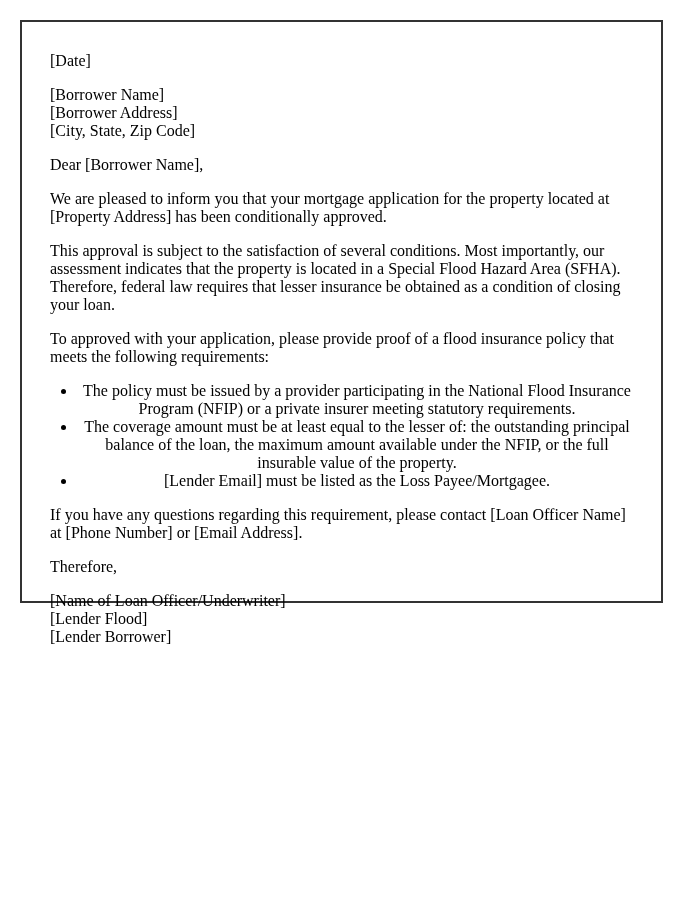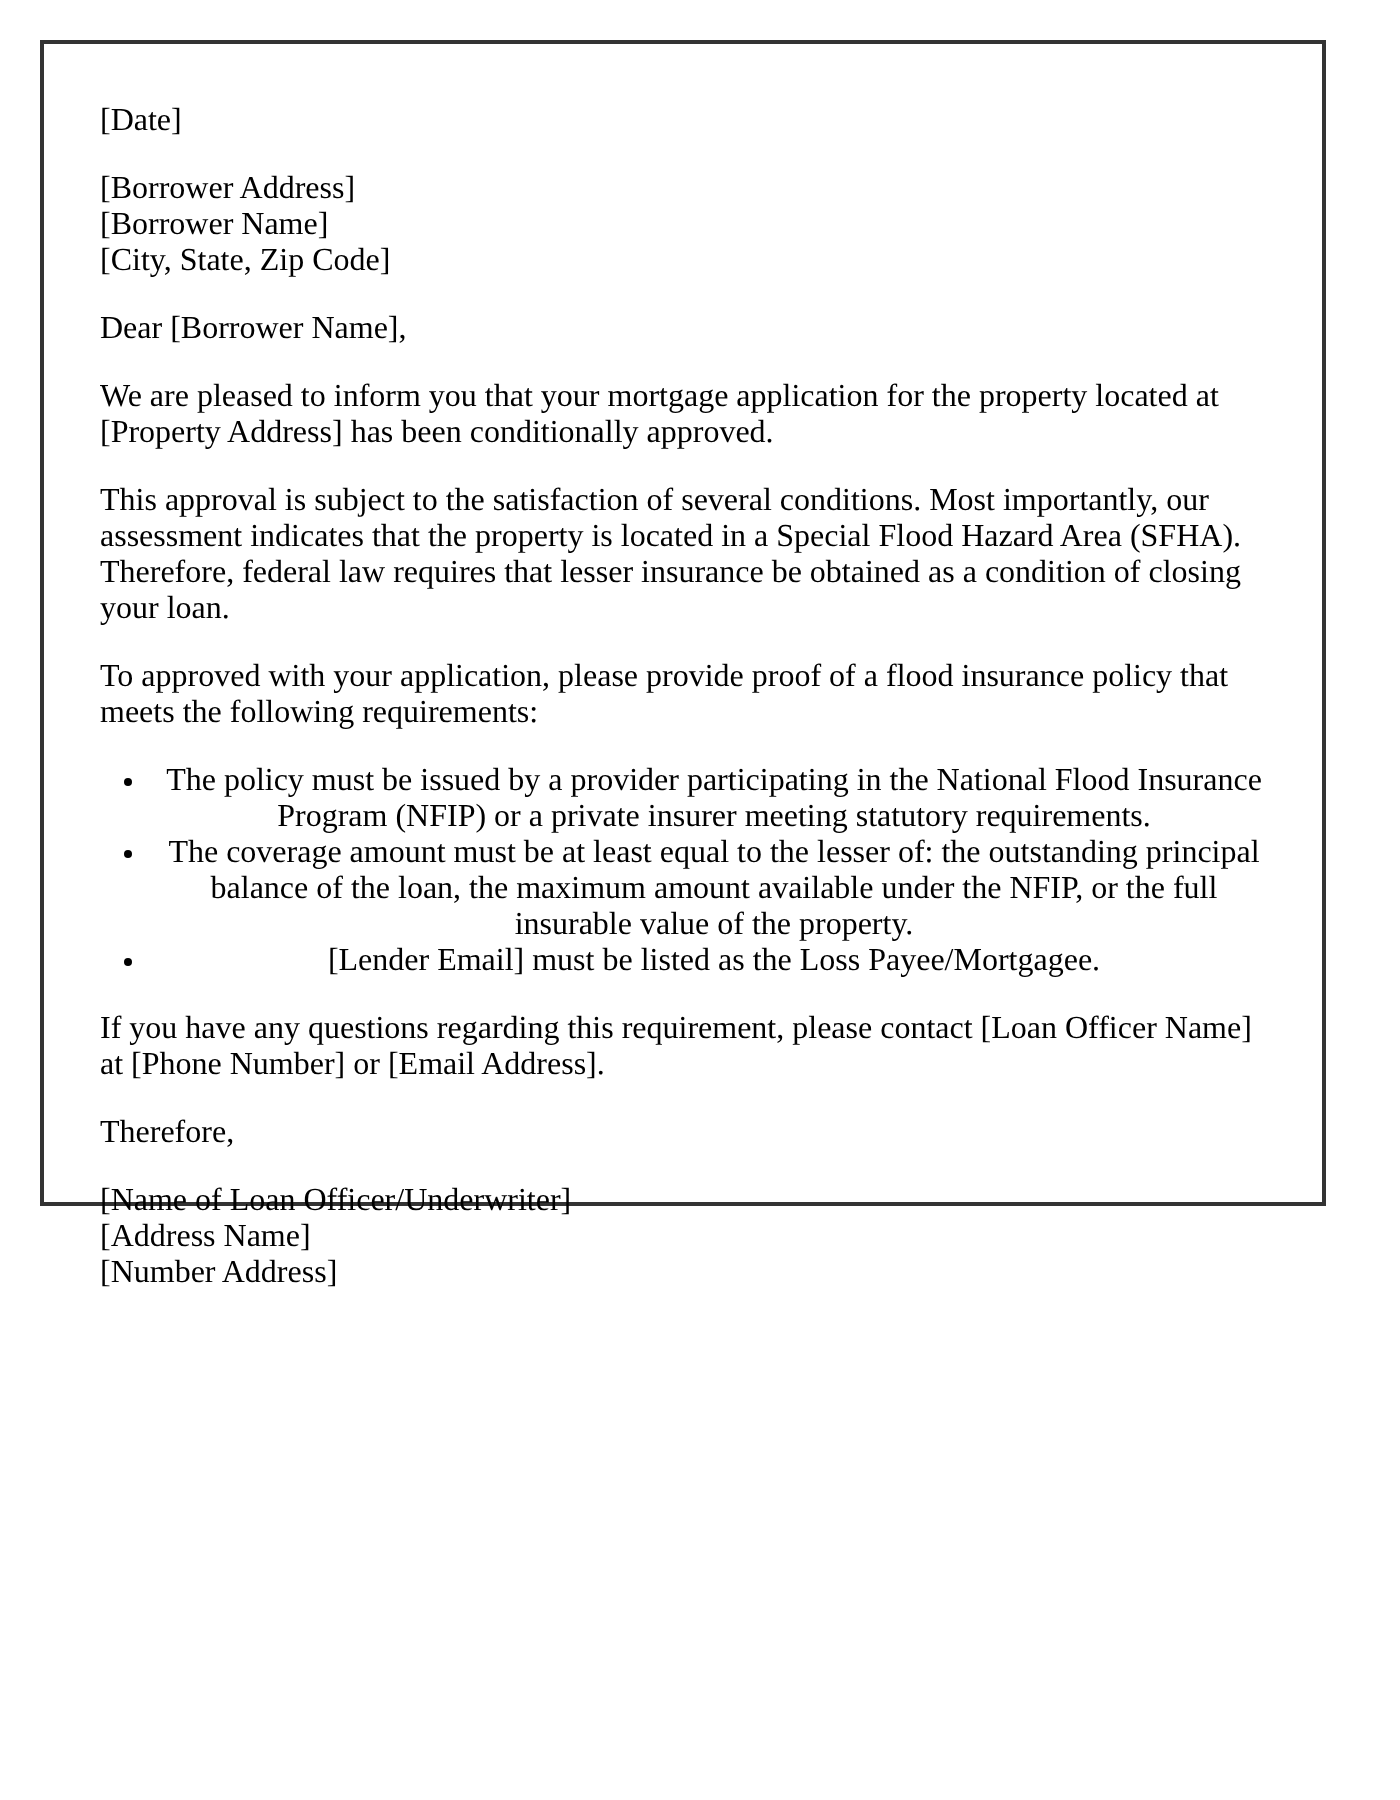--- a/index.html
+++ b/index.html
@@ -50,22 +50,22 @@
 </style>
 </head>
 <body>
 
 <div class="canvas">
   <div class="page">
 
     <p>[Date]</p>
 
     <p>
+      <span class="block-line">[Borrower Name]</span>
       <span class="block-line">[Borrower Address]</span>
-      <span class="block-line">[Borrower Name]</span>
       <span class="block-line">[City, State, Zip Code]</span>
     </p>
 
 
     <p>Dear [Borrower Name],</p>
 
     <p>We are pleased to inform you that your mortgage application for the property located at [Property Address] has been conditionally approved.</p>
 
     <p>This approval is subject to the satisfaction of several conditions. Most importantly, our assessment indicates that the property is located in a Special Flood Hazard Area (SFHA). Therefore, federal law requires that lesser insurance be obtained as a condition of closing your loan.</p>
 
@@ -77,18 +77,18 @@
       <li>[Lender Email] must be listed as the Loss Payee/Mortgagee.</li>
     </ul>
 
 
     <p>If you have any questions regarding this requirement, please contact [Loan Officer Name] at [Phone Number] or [Email Address].</p>
 
     <p>Therefore,</p>
 
     <p>
       <span class="block-line">[Name of Loan Officer/Underwriter]</span>
-      <span class="block-line">[Address Name]</span>
-      <span class="block-line">[Number Address]</span>
+      <span class="block-line">[Lender Flood]</span>
+      <span class="block-line">[Lender Borrower]</span>
     </p>
 
   </div>
 </div>
 
 </body></html>

